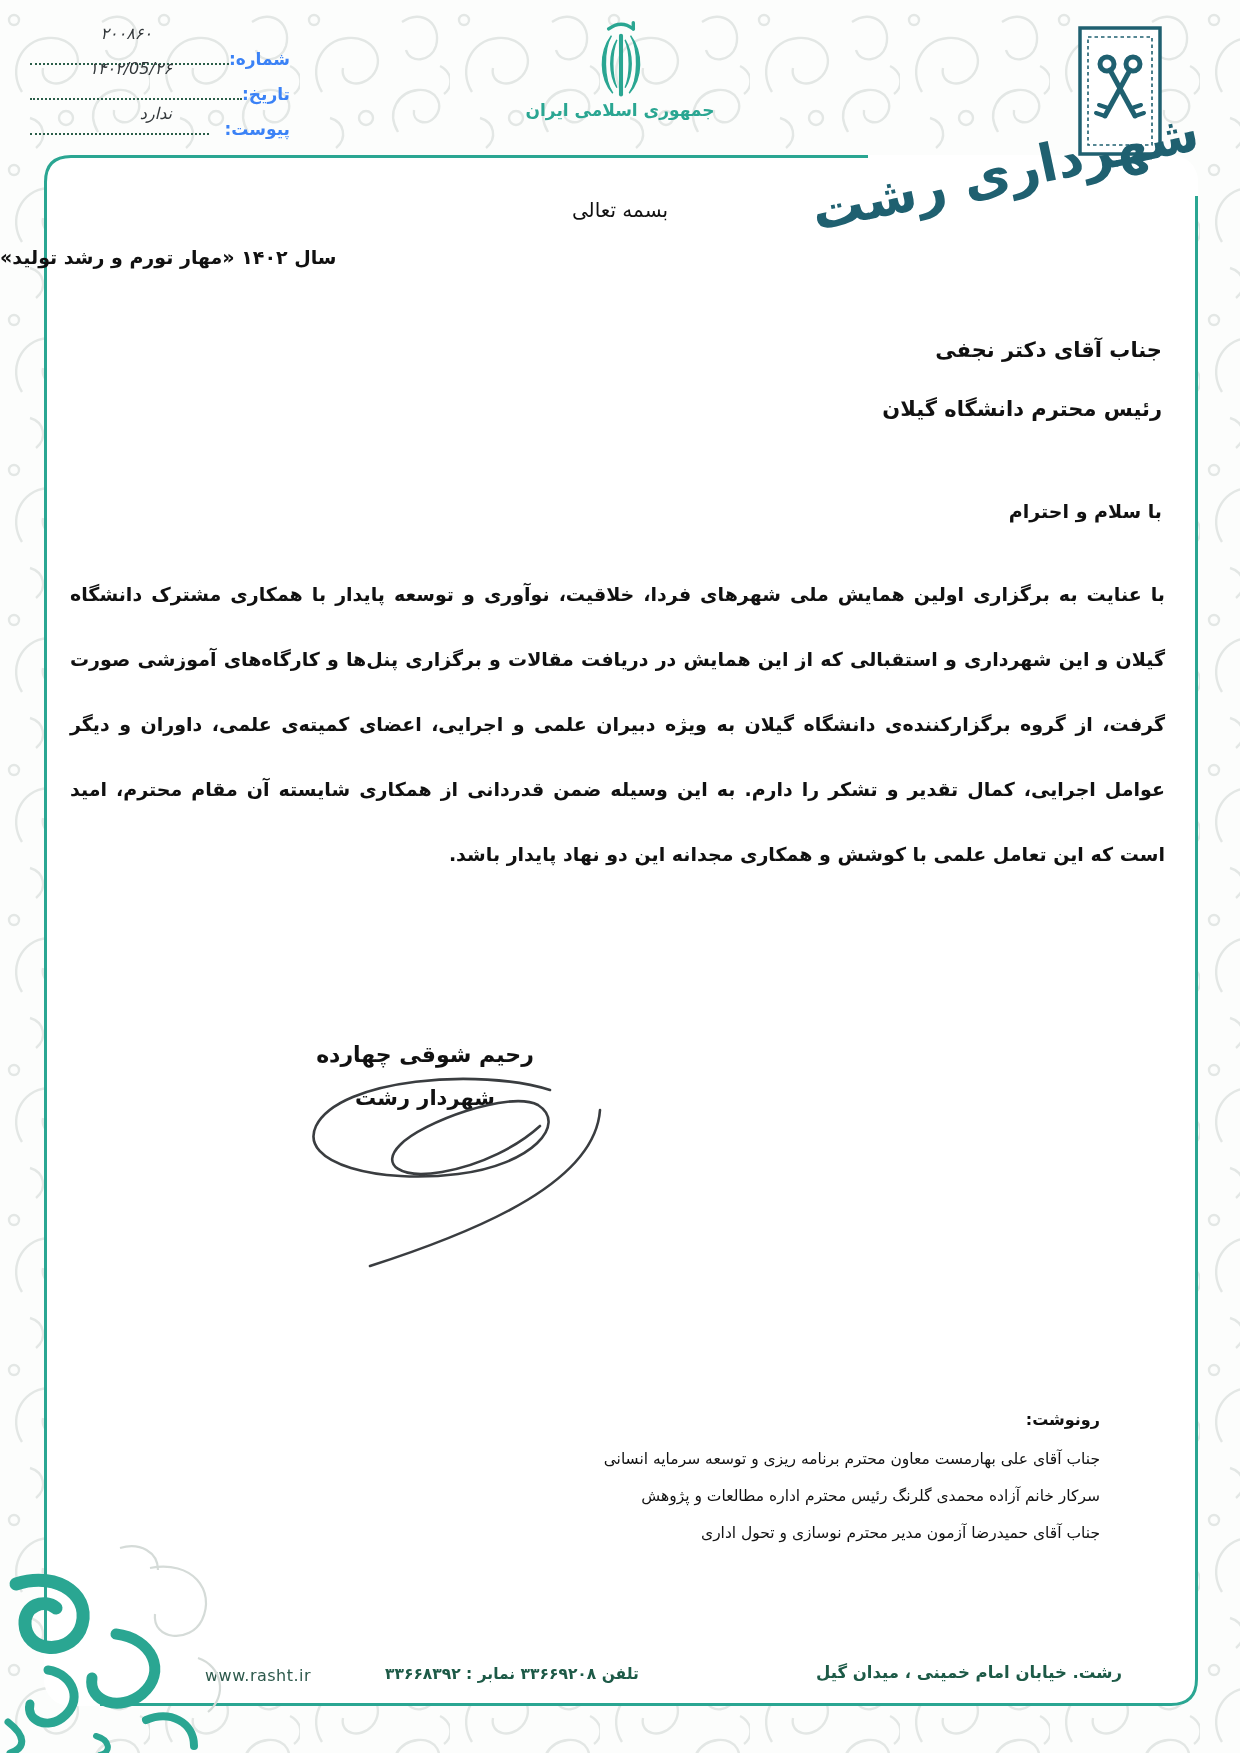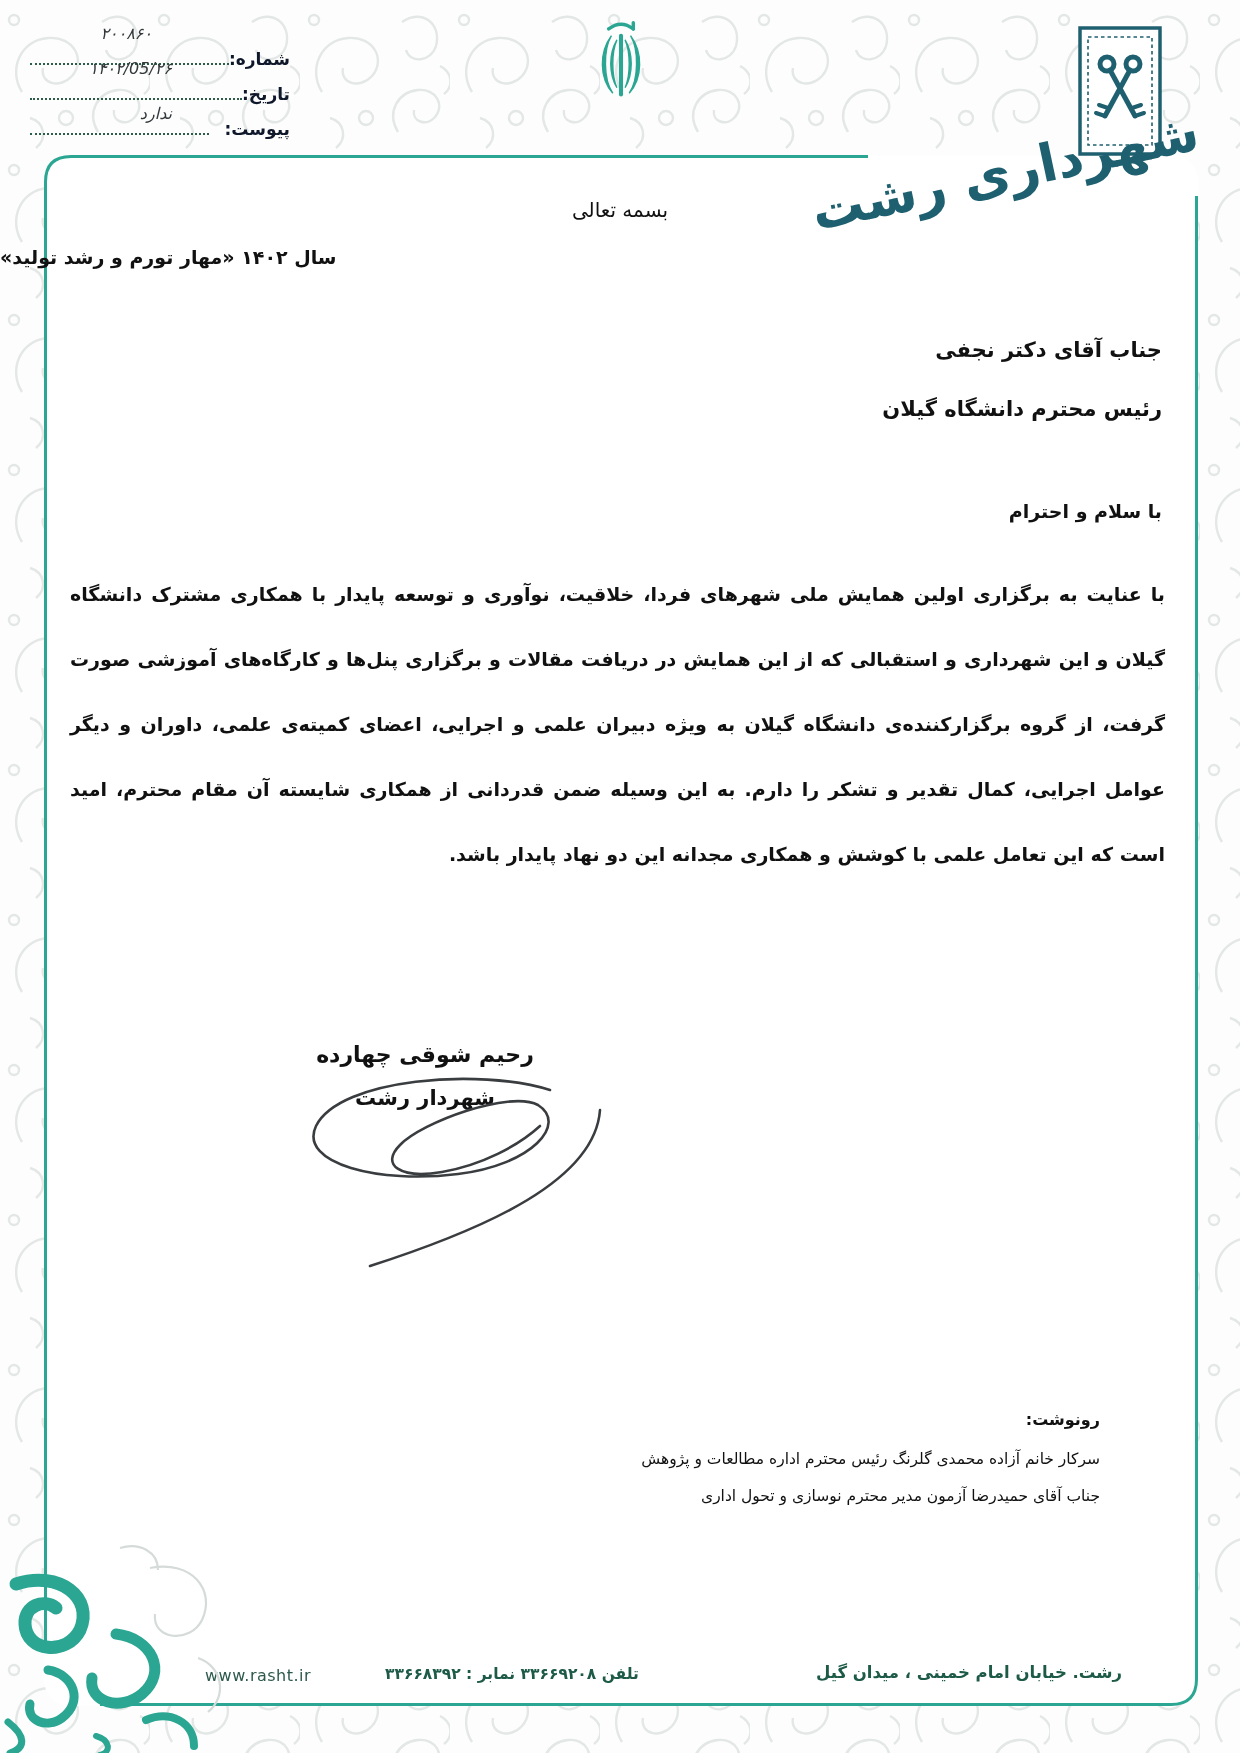--- a/index.html
+++ b/index.html
@@ -6,21 +6,21 @@
   .page{
     position:relative; width:1240px; height:1753px; overflow:hidden;
     background:#fcfdfc; font-family:"DejaVu Sans", sans-serif; color:#111;
   }
   .abs{position:absolute;}
   svg{display:block;}
 
   
   .hfields{left:28px; top:24px; width:262px; height:120px;}
   .hrow{position:absolute; right:0; left:0; display:flex; direction:rtl; align-items:flex-end; height:26px;}
-  .hrow .lbl{font-weight:bold; font-size:17px; color:#0f172a; white-space:nowrap; line-height:1;}
+  .hrow .lbl{font-weight:bold; font-size:17px; color:#3b82f6; white-space:nowrap; line-height:1;}
   .hrow .leader{flex:1; border-bottom:2px dotted #2a5e49; margin-bottom:3px; margin-left:2px;}
   .hval{position:absolute; direction:rtl; font-style:italic; font-size:16px; color:#33383b; white-space:nowrap;}
 
   
   .emblem{left:585px; top:18px;}
   .emblem-cap{left:0; right:0; top:100px; text-align:center; font-weight:bold; font-size:17px; color:#2aa692; direction:rtl;}
 
   .stamp{left:1078px; top:26px;}
   .callig{left:800px; top:112px; width:410px; height:120px; display:flex; align-items:center; justify-content:center;
           transform:rotate(-12deg); font-size:52px; font-weight:bold; color:#1f6070; direction:rtl; white-space:nowrap;}
@@ -103,20 +103,21 @@
     <g fill="#2aa692" stroke="#2aa692">
       <path d="M32,16 Q50,2 68,16" fill="none" stroke-width="5" stroke-linecap="round"></path>
       <path d="M68,16 V7" fill="none" stroke-width="5" stroke-linecap="round"></path>
       <path d="M50,26 L50,112" fill="none" stroke-width="6" stroke-linecap="round"></path>
       <path d="M44,32 C32,52 32,82 44,102 C36,84 36,50 44,32 Z" stroke-width="2"></path>
       <path d="M56,32 C68,52 68,82 56,102 C64,84 64,50 56,32 Z" stroke-width="2"></path>
       <path d="M36,26 C18,50 18,88 38,110 C24,90 24,46 36,26 Z" stroke-width="2"></path>
       <path d="M64,26 C82,50 82,88 62,110 C76,90 76,46 64,26 Z" stroke-width="2"></path>
     </g>
   </svg>
+  <div class="abs emblem-cap">جمهوری اسلامی ایران</div>
 
   <svg class="abs stamp" width="84" height="130" viewBox="0 0 84 130">
     <rect x="2" y="2" width="80" height="126" fill="#ffffff" stroke="#1f6070" stroke-width="3.5"></rect>
     <rect x="10" y="11" width="64" height="108" fill="none" stroke="#1f6070" stroke-width="1.6" stroke-dasharray="3.5 3"></rect>
     <g stroke="#1f6070" fill="none" stroke-linecap="round">
       <circle cx="29" cy="38" r="7" stroke-width="5"></circle>
       <path d="M32,44 L57,90" stroke-width="5"></path>
       <path d="M57,90 l9,-3 M54,82 l9,-3" stroke-width="4"></path>
       <circle cx="55" cy="38" r="7" stroke-width="5"></circle>
       <path d="M52,44 L27,90" stroke-width="5"></path>
@@ -140,20 +141,21 @@
   </div>
   <svg class="abs scribble" width="420" height="240" viewBox="0 0 420 240">
     <g fill="none" stroke="#3a3d40" stroke-width="2.6" stroke-linecap="round">
       <path d="M300,40 C230,18 90,28 66,76 C48,114 130,134 208,124 C282,115 318,74 288,55 C260,40 172,72 150,95 C130,115 150,129 192,122 C232,115 268,96 290,76"></path>
       <path d="M350,60 C345,130 238,178 120,216"></path>
     </g>
   </svg>
 
   <div class="abs ccblock">
     <div class="cclabel">رونوشت:</div>
+    <div class="ccitem">جناب آقای علی بهارمست معاون محترم برنامه ریزی و توسعه سرمایه انسانی</div>
     <div class="ccitem">سرکار خانم آزاده محمدی گلرنگ رئیس محترم اداره مطالعات و پژوهش</div>
     <div class="ccitem">جناب آقای حمیدرضا آزمون مدیر محترم نوسازی و تحول اداری</div>
   </div>
 
   <div class="abs f-address">رشت. خیابان امام خمینی ، میدان گیل</div>
   <div class="abs f-contact">تلفن ۳۳۶۶۹۲۰۸   نمابر : ۳۳۶۶۸۳۹۲</div>
   <div class="abs f-web">www.rasht.ir</div>
 
   <svg class="abs" width="235" height="215" viewBox="0 0 235 215" style="left:0; top:1540px;">
     <g fill="none" stroke="#d5dbd8" stroke-width="2.2">

